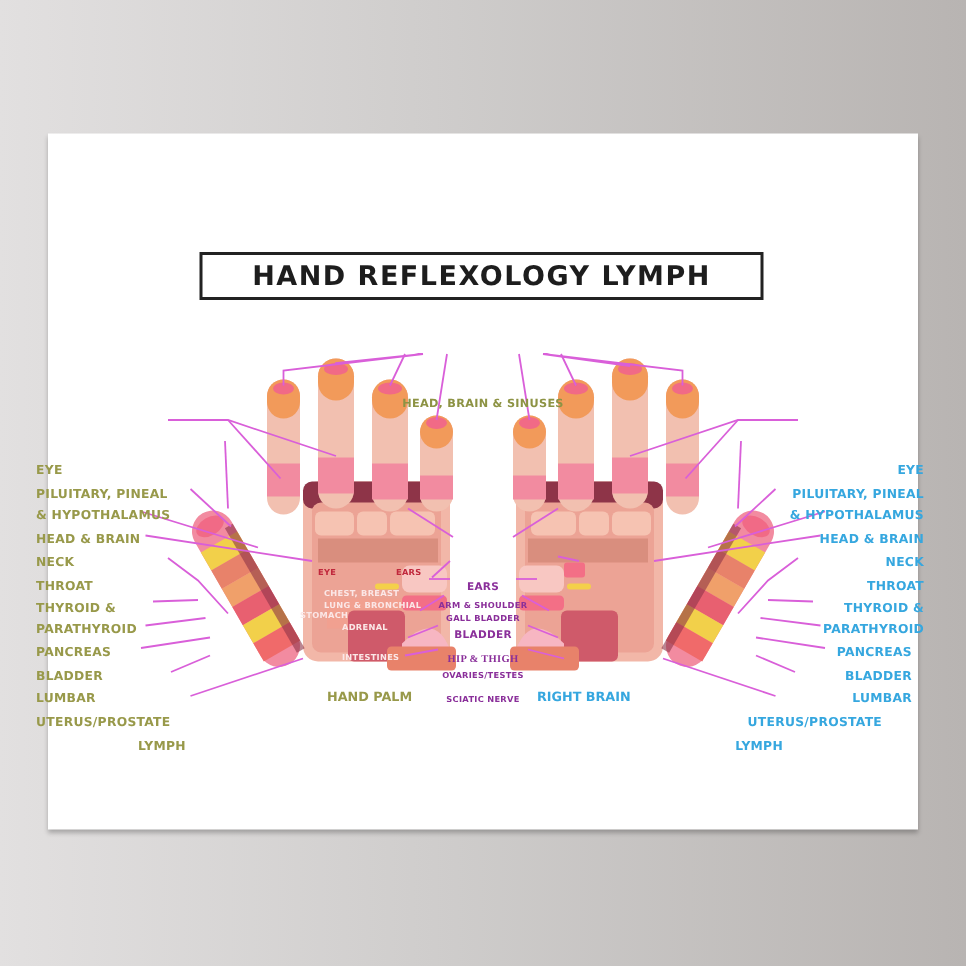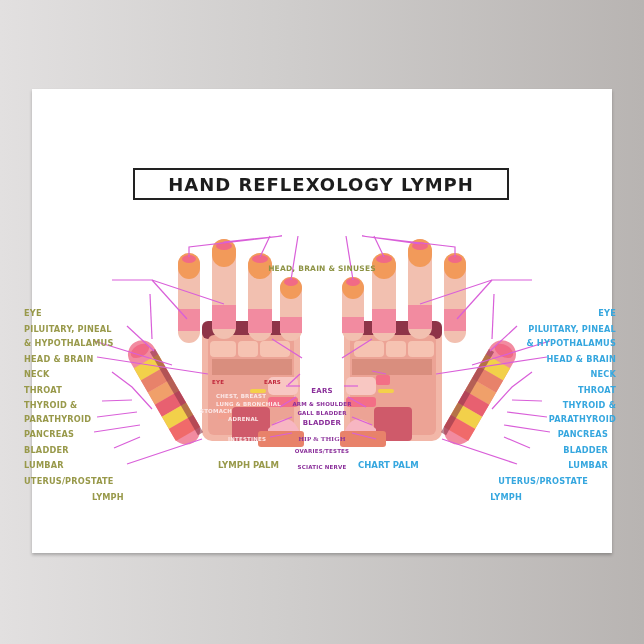--- a/index.html
+++ b/index.html
@@ -241,16 +241,16 @@
   <div class="lbl center" style="left:250px; top:338px; width:80px; font-size:5.5px;">SCIATIC NERVE</div>
 
   <div class="lbl inhand dark" style="left:180px; top:253px;">EYE</div>
   <div class="lbl inhand dark" style="left:232px; top:253px;">EARS</div>
   <div class="lbl inhand" style="left:184px; top:267px;">CHEST, BREAST</div>
   <div class="lbl inhand" style="left:184px; top:275px;">LUNG &amp; BRONCHIAL</div>
   <div class="lbl inhand" style="left:168px; top:282px;">STOMACH</div>
   <div class="lbl inhand" style="left:196px; top:290px;">ADRENAL</div>
   <div class="lbl inhand" style="left:196px; top:310px;">INTESTINES</div>
 
-  <div class="palm-lbl" style="left:186px; top:371px; color:#98994a;">LYMPH PALM</div>
-  <div class="palm-lbl" style="left:326px; top:371px; color:#36a7df;">CHART PALM</div>
+  <div class="palm-lbl" style="left:186px; top:371px; color:#98994a;">HAND PALM</div>
+  <div class="palm-lbl" style="left:326px; top:371px; color:#36a7df;">RIGHT BRAIN</div>
 
 </div>
 
 </body></html>

